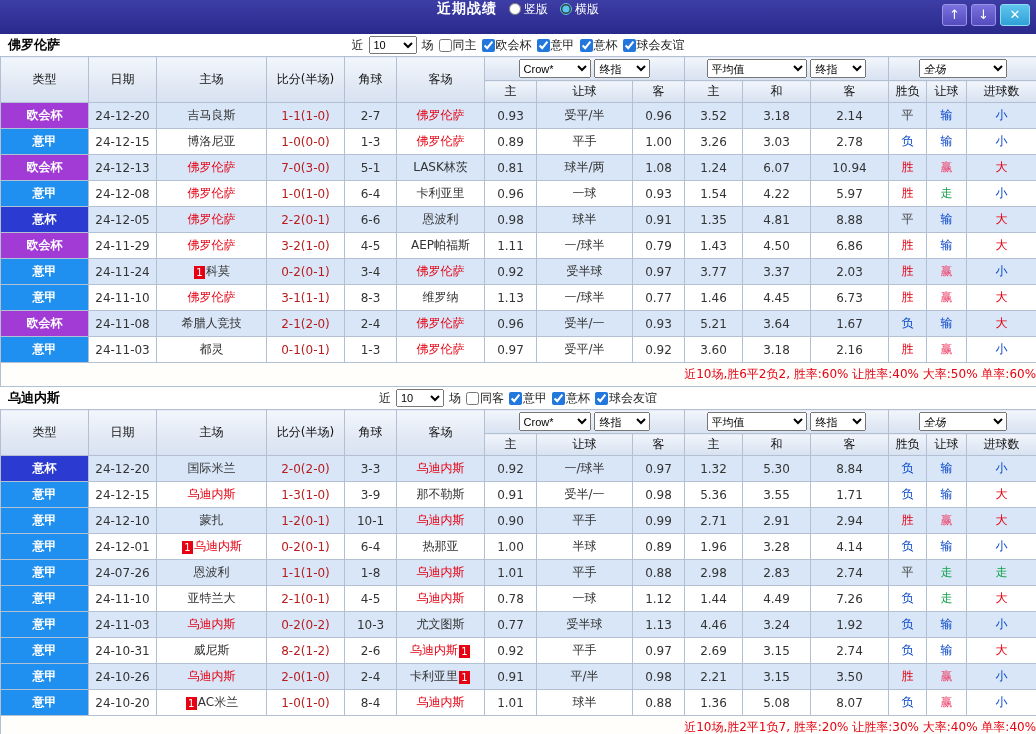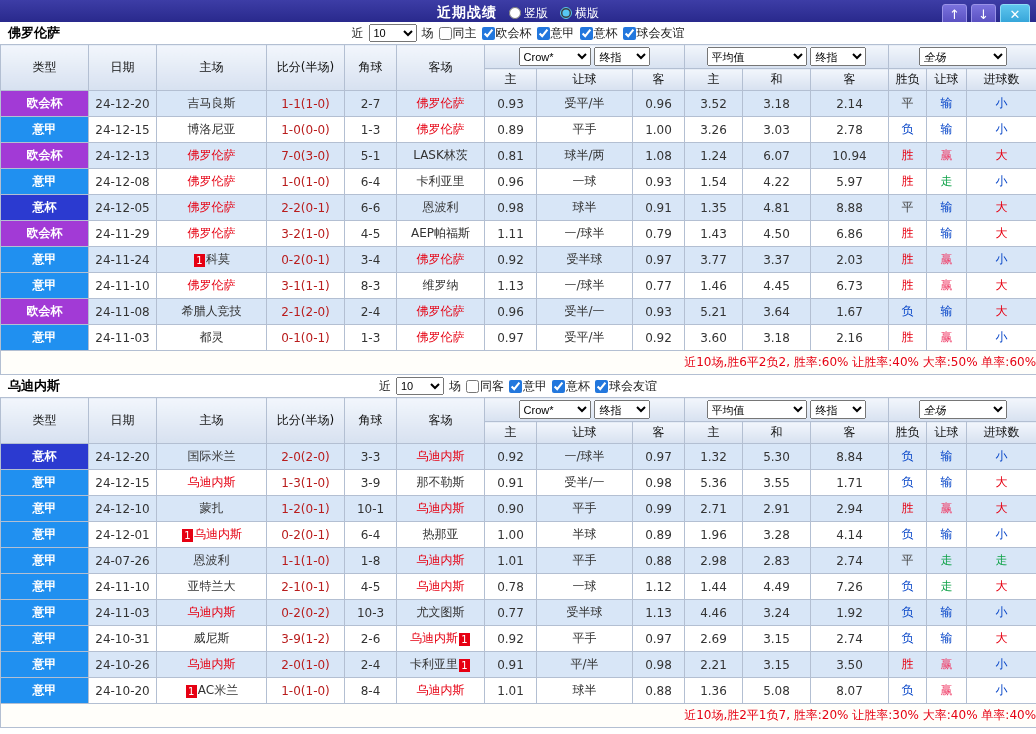--- a/index.html
+++ b/index.html
@@ -1,21 +1,21 @@
 <!DOCTYPE html>
 <html><head>
 <meta charset="utf-8">
 <style>
   * { margin:0; padding:0; box-sizing:border-box; }
   html,body { width:1036px; height:734px; overflow:hidden; background:#fff;
     font-family:"DejaVu Sans","Liberation Sans",sans-serif; font-size:12px; color:#222; }
 
   
-  .titlebar { height:22px; background:linear-gradient(180deg,#3d3da6,#29298c);
-    display:flex; align-items:flex-end; position:relative; }
+  .titlebar { height:34px; background:linear-gradient(180deg,#3d3da6,#29298c);
+    display:flex; align-items:flex-start; position:relative; }
   .titlebar-inner { margin:0 auto; display:flex; align-items:center; gap:12px; }
   .tb-title { color:#ffffff; font-weight:bold; font-size:14px; letter-spacing:1px; }
   .radio-label { color:#ffffff; font-size:12px; display:flex; align-items:center; gap:3px; cursor:pointer; }
   input[type=radio] { width:12px; height:12px; accent-color:#57c7f2; margin:0; }
   .tb-buttons { position:absolute; right:6px; top:4px; display:flex; gap:4px; }
   .tb-btn { width:25px; height:22px; border:1px solid #9a93e8; border-radius:3px;
     background:linear-gradient(#7a72dd,#544bbd); color:#fff; font-size:13px; line-height:20px;
     text-align:center; cursor:pointer; }
   .tb-btn.close { width:30px; background:linear-gradient(#5fc6ee,#2fa0d6); border-color:#8fdcf6; }
 
@@ -517,21 +517,21 @@
         <td>3.24</td>
         <td>1.92</td>
         <td style="color: rgb(6, 69, 200);">负</td>
         <td style="color: rgb(6, 69, 200);">输</td>
         <td style="color: rgb(6, 69, 200);">小</td>
       </tr>
       <tr>
         <td class="league" style="background: rgb(32, 144, 240);">意甲</td>
         <td>24-10-31</td>
         <td><span>威尼斯</span></td>
-        <td class="score">3-9(1-2)</td>
+        <td class="score">8-2(1-2)</td>
         <td>2-6</td>
         <td><span class="focus">乌迪内斯</span><span class="redcard">1</span></td>
         <td>0.92</td>
         <td>平手</td>
         <td>0.97</td>
         <td>2.69</td>
         <td>3.15</td>
         <td>2.74</td>
         <td style="color: rgb(6, 69, 200);">负</td>
         <td style="color: rgb(6, 69, 200);">输</td>

